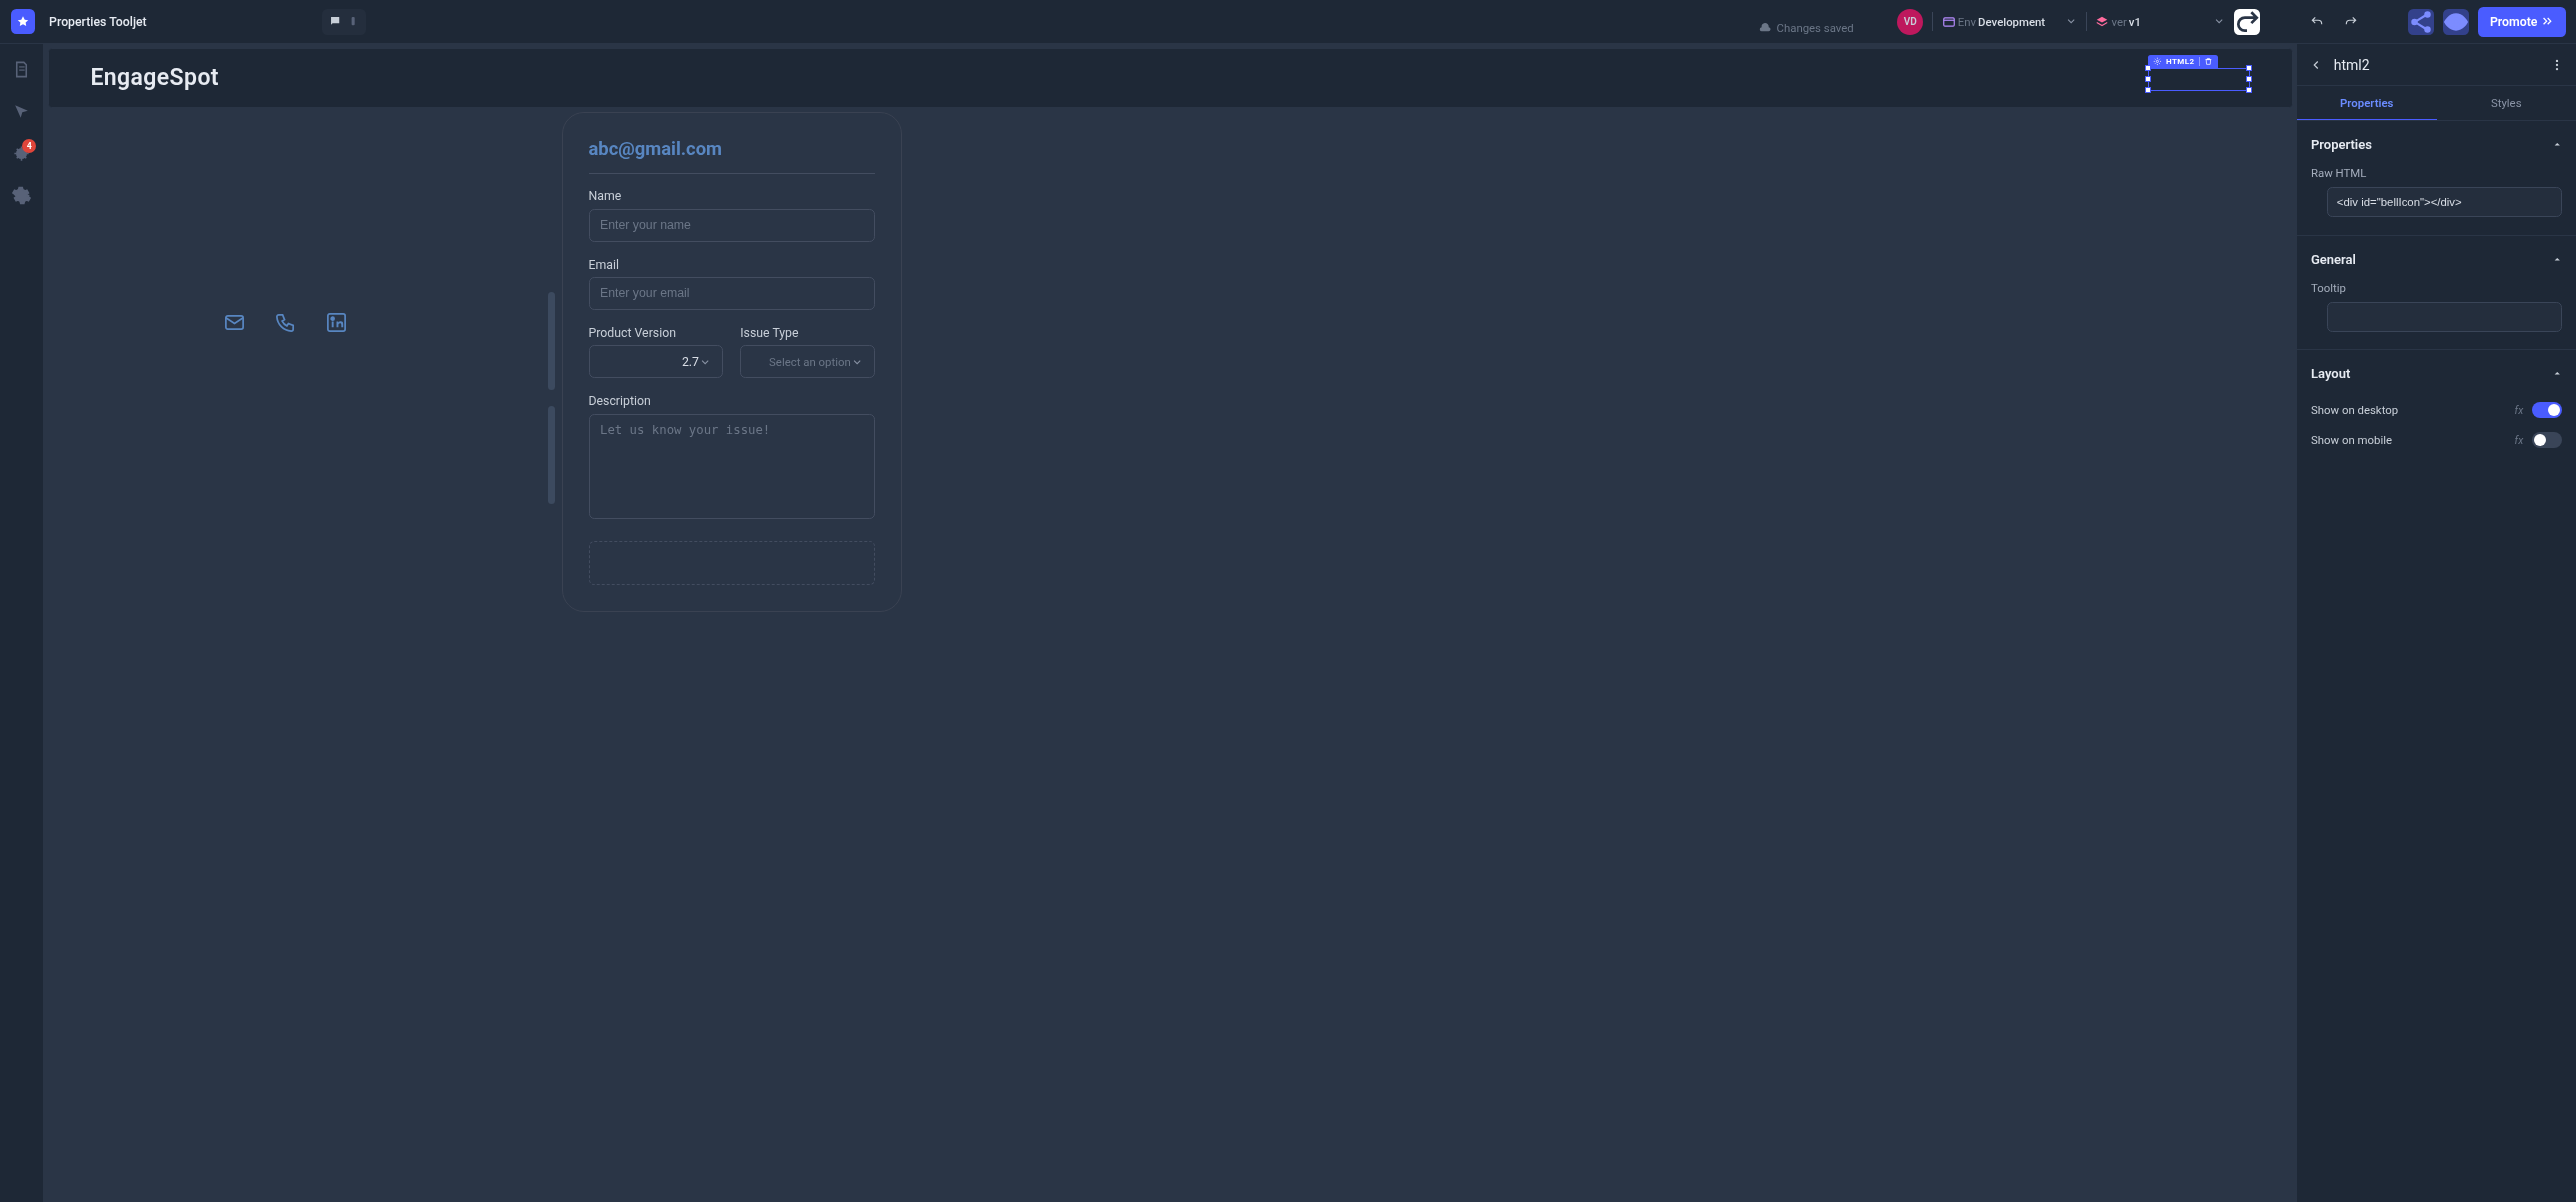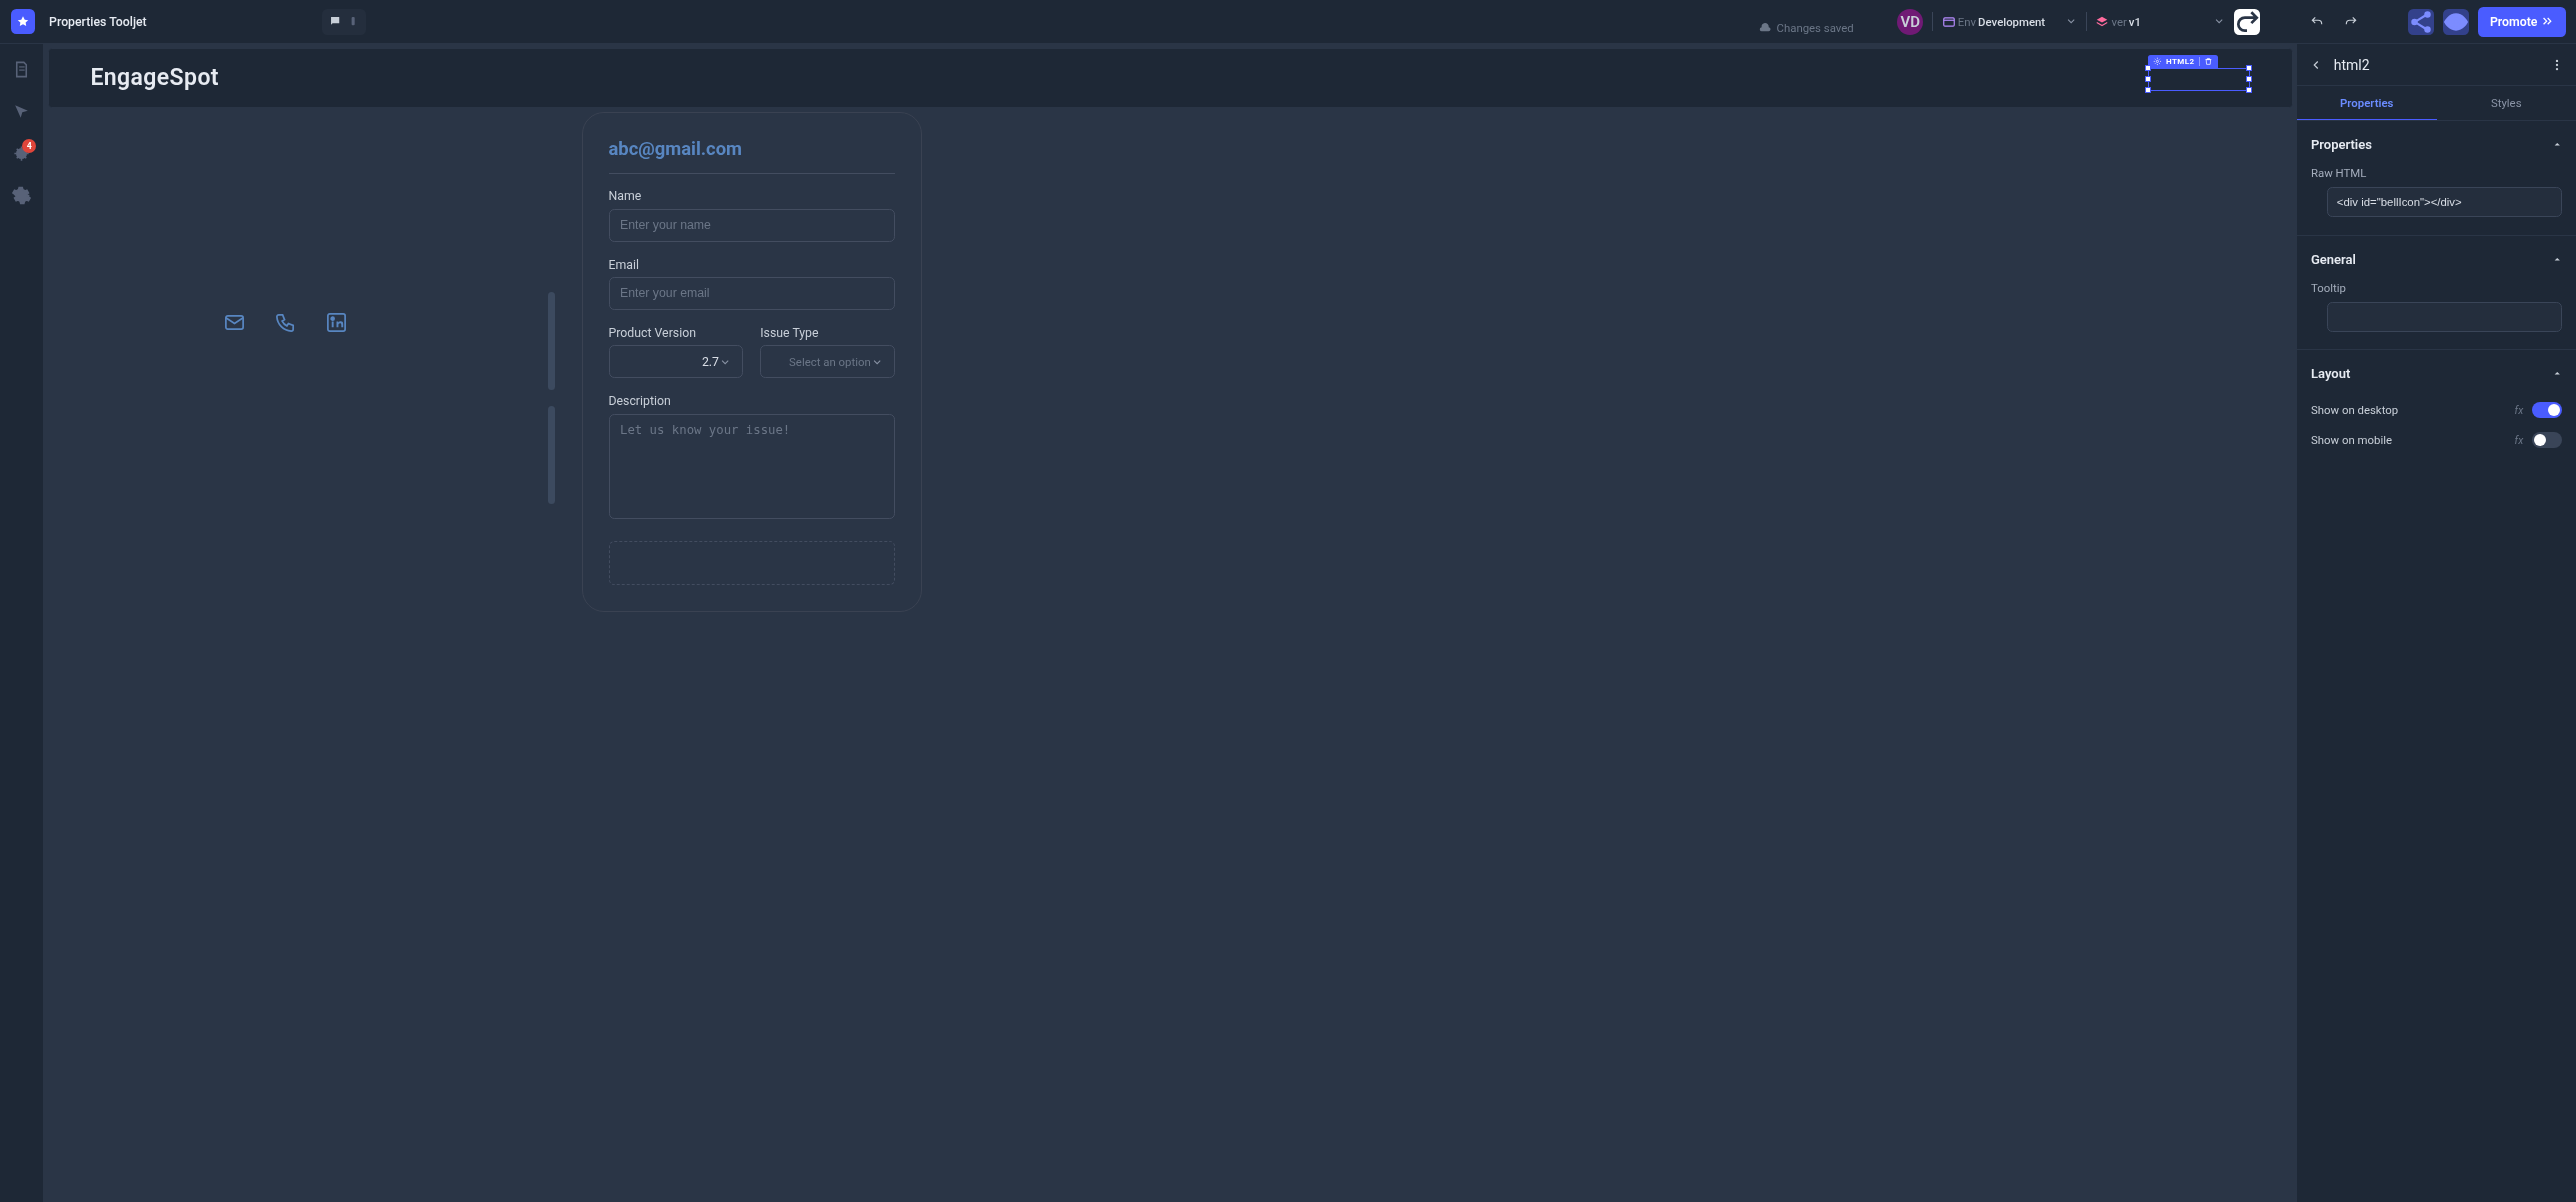--- a/index.html
+++ b/index.html
@@ -14,21 +14,21 @@
 
   .topbar-spacer { flex: 1; }
 
   .pill { display: flex; align-items: center; background: #2a3546; border-radius: 5.3px; height: 26px; padding: 0 7px; gap: 5.3px; }
   .pill svg { width: 12.3px; height: 12.3px; }
   .pill.dark { background: #242e3d; }
 
   .saved { color: #6b7687; font-size: 11.4px; display: flex; align-items: center; gap: 5.3px; margin-top: 12px; }
   .saved svg { width: 12.3px; height: 12.3px; fill: #6b7687; }
 
-  .avatar-circle { width: 26px; height: 26px; border-radius: 50%; background: #701a75; color: #c8cfd8; font-size: 15px; font-weight: 600; display: flex; align-items: center; justify-content: center; }
+  .avatar-circle { width: 26px; height: 26px; border-radius: 50%; background: #be185d; color: #c8cfd8; font-size: 10px; font-weight: 600; display: flex; align-items: center; justify-content: center; }
 
   .env-block { display: flex; align-items: flex-start; gap: 2px; font-size: 11.4px; }
   .env-label { color: #6b7687; }
   .env-value { color: #d9dee6; font-weight: 500; }
   .env-icon { width: 14px; height: 14px; }
   .chev { width: 12.3px; height: 12.3px; stroke: #8a94a6; fill: none; stroke-width: 2; }
 
   .vdiv { width: 0.9px; height: 19px; background: #3a4558; }
 
   .sq-btn { width: 26px; height: 26px; border-radius: 5.3px; display: flex; align-items: center; justify-content: center; cursor: pointer; }
@@ -72,21 +72,21 @@
   
   .content-left { position: absolute; left: 175px; top: 180px; width: 315px; }
   .head-line { font-size: 32px; font-weight: 700; color: #5886c1; line-height: 1.25; }
   .sub-line { margin-top: 12.3px; font-size: 15px; color: #5886c1; line-height: 1.55; }
   .resize-v { position: absolute; width: 7px; background: #3c4a5f; border-radius: 3.5px; right: -17.5px; }
   .icon-row { margin-top: 19px; display: flex; gap: 28px; }
   .icon-row .ci { width: 23px; height: 23px; color: #5886c1; }
   .icon-row .ci svg { width: 100%; height: 100%; stroke: currentColor; fill: none; stroke-width: 1.8; }
 
   
-  .form-card { position: absolute; left: 534px; top: 0; width: 340px; border: 1.3px solid #3a4252; border-radius: 22px; padding: 24.5px 26px 26px; background: #2a3546; }
+  .form-card { position: absolute; left: 514px; top: 0; width: 340px; border: 1.3px solid #3a4252; border-radius: 22px; padding: 24.5px 26px 26px; background: #2a3546; }
   .email-line { color: #5886c1; font-size: 18.4px; font-weight: 700; }
   .hr { height: 0.9px; background: #434d60; margin: 14px 0 16px; }
   .fld-lbl { color: #c8cfd8; font-size: 12.3px; margin-bottom: 5.3px; display: block; }
   .fld-input { width: 100%; height: 33px; background: transparent; border: 1.3px solid #434d60; border-radius: 5.3px; padding: 0 10.5px; color: #d9dee6; font-size: 12.3px; }
   .fld-input::placeholder { color: #6b7687; }
   .fld-select { width: 100%; height: 33px; background: transparent; border: 1.3px solid #434d60; border-radius: 5.3px; padding: 0 10.5px; color: #d9dee6; font-size: 12.3px; display: flex; align-items: center; justify-content: flex-end; }
   .fld-select.placeholder { color: #6b7687; font-size: 11.4px; line-height: 1.1; }
   .row2 { display: flex; gap: 17.5px; }
   .row2 > div { flex: 1; }
   .spacer-v { height: 16px; }

